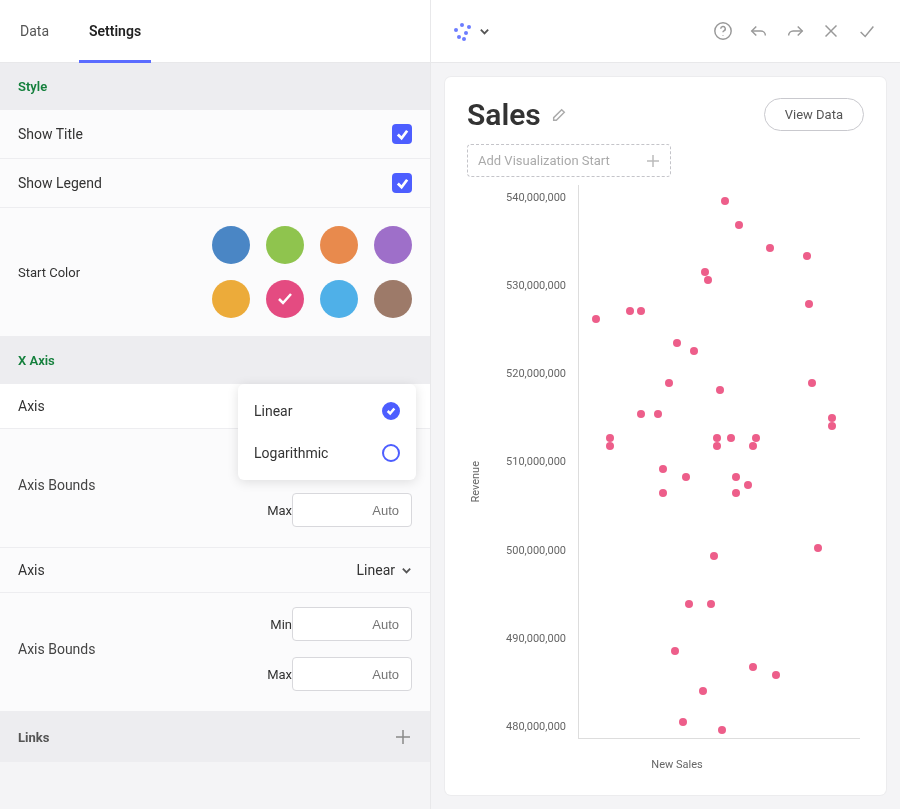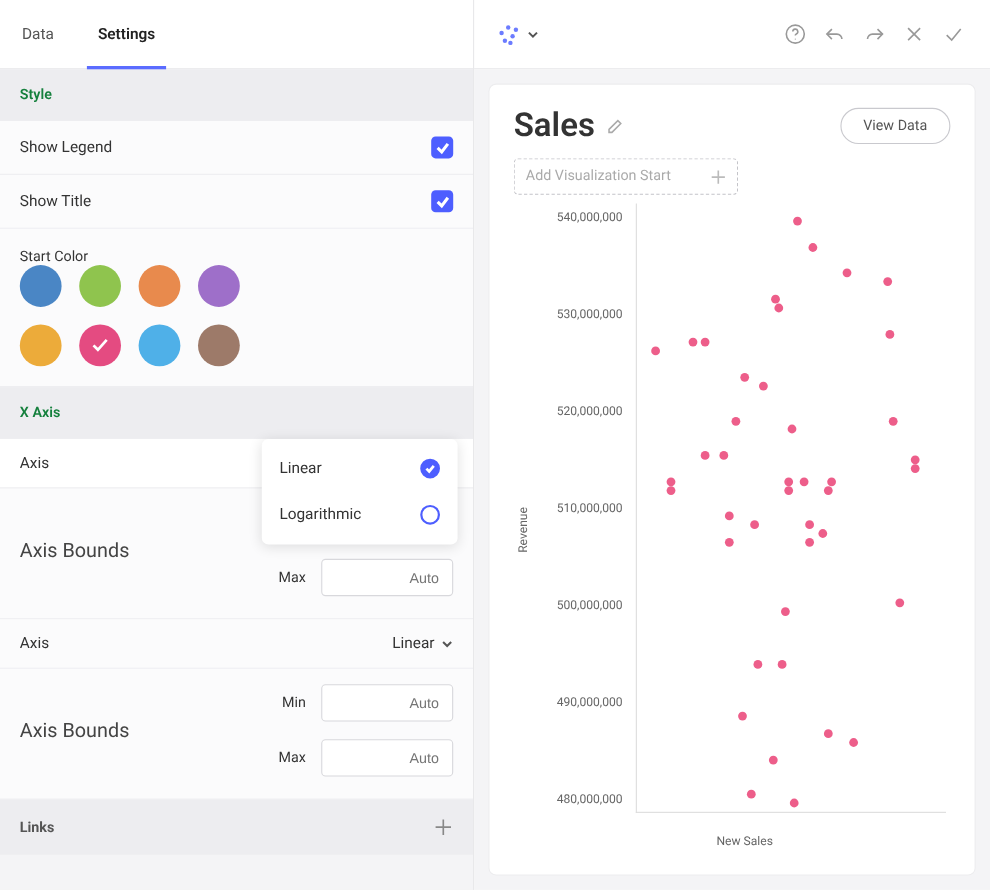--- a/index.html
+++ b/index.html
@@ -75,26 +75,25 @@
   border-radius: 4px;
   background: #4d5eff;
   display: flex;
   align-items: center;
   justify-content: center;
   cursor: pointer;
 }
 .checkbox svg { width: 13px; height: 13px; stroke: #fff; stroke-width: 3; fill: none; }
 .colors-row {
   display: flex;
-  align-items: flex-start;
+  align-items: center;
   justify-content: space-between;
   padding: 18px;
   background: #fbfbfc;
   border-bottom: 1px solid #ededf0;
-  flex-direction: column;
 }
 .color-grid {
   display: grid;
   grid-template-columns: repeat(4, 38px);
   grid-template-rows: repeat(2, 38px);
   gap: 16px;
 }
 .swatch {
   width: 38px;
   height: 38px;
@@ -130,22 +129,22 @@
   height: 18px;
   border-radius: 50%;
   border: 2px solid #4d5eff;
   display: flex;
   align-items: center;
   justify-content: center;
 }
 .radio.filled { background: #4d5eff; }
 .radio svg { width: 10px; height: 10px; stroke: #fff; stroke-width: 3; fill: none; }
 .bounds-rows { background: #fbfbfc; border-bottom: 1px solid #ededf0; padding: 6px 18px 12px 18px; }
-.bounds-line { display: flex; align-items: center; justify-content: flex-end; gap: 14px; padding: 8px 0; }
-.bounds-label-left { font-size: 18px; color: #444; }
+.bounds-line { display: flex; align-items: center; justify-content: flex-end; padding: 8px 0; }
+.bounds-label-left { font-size: 14px; color: #444; }
 .bounds-input {
   width: 120px;
   height: 34px;
   border: 1px solid #d8d8dc;
   border-radius: 4px;
   text-align: right;
   padding: 0 12px;
   font-size: 13px;
   color: #aaa;
   background: #fff;
@@ -267,29 +266,29 @@
 
   <div class="left-panel">
     <div class="tabs">
       <div class="tab">Data</div>
       <div class="tab active">Settings</div>
     </div>
     <div class="settings-body">
 
       <div class="section-header">Style</div>
       <div class="row">
-        <span>Show Legend</span>
+        <span>Show Title</span>
         <div class="checkbox">
           <svg viewBox="0 0 14 14">
               <polyline points="2,7 6,11 12,3"></polyline>
             </svg>
         </div>
       </div>
       <div class="row">
-        <span>Show Title</span>
+        <span>Show Legend</span>
         <div class="checkbox">
           <svg viewBox="0 0 14 14">
               <polyline points="2,7 6,11 12,3"></polyline>
             </svg>
         </div>
       </div>
       <div class="colors-row">
         <span>Start Color</span>
         <div class="color-grid" id="color-grid">
             <div class="swatch" style="background: rgb(74, 134, 197);"></div>

